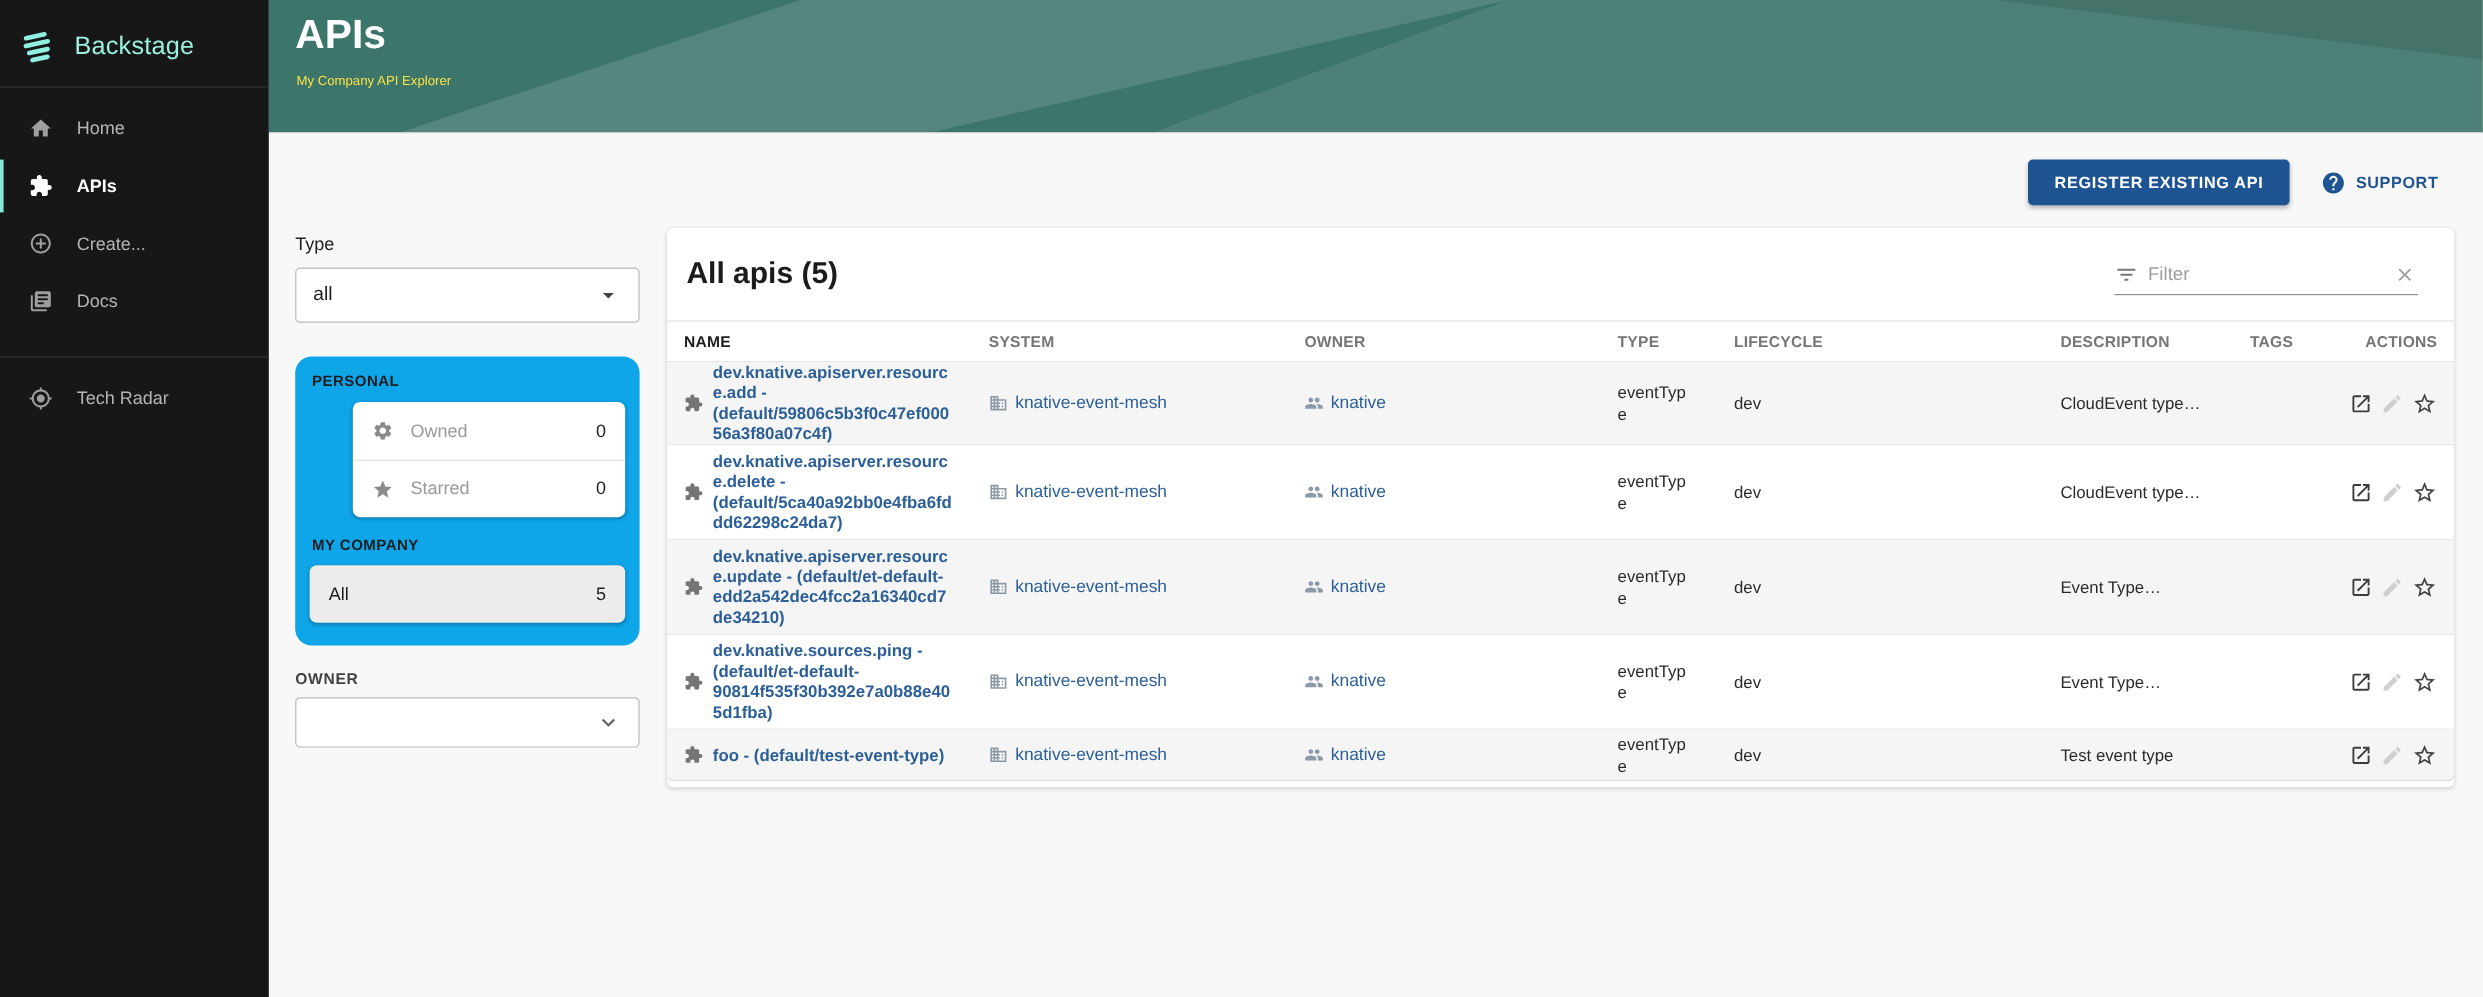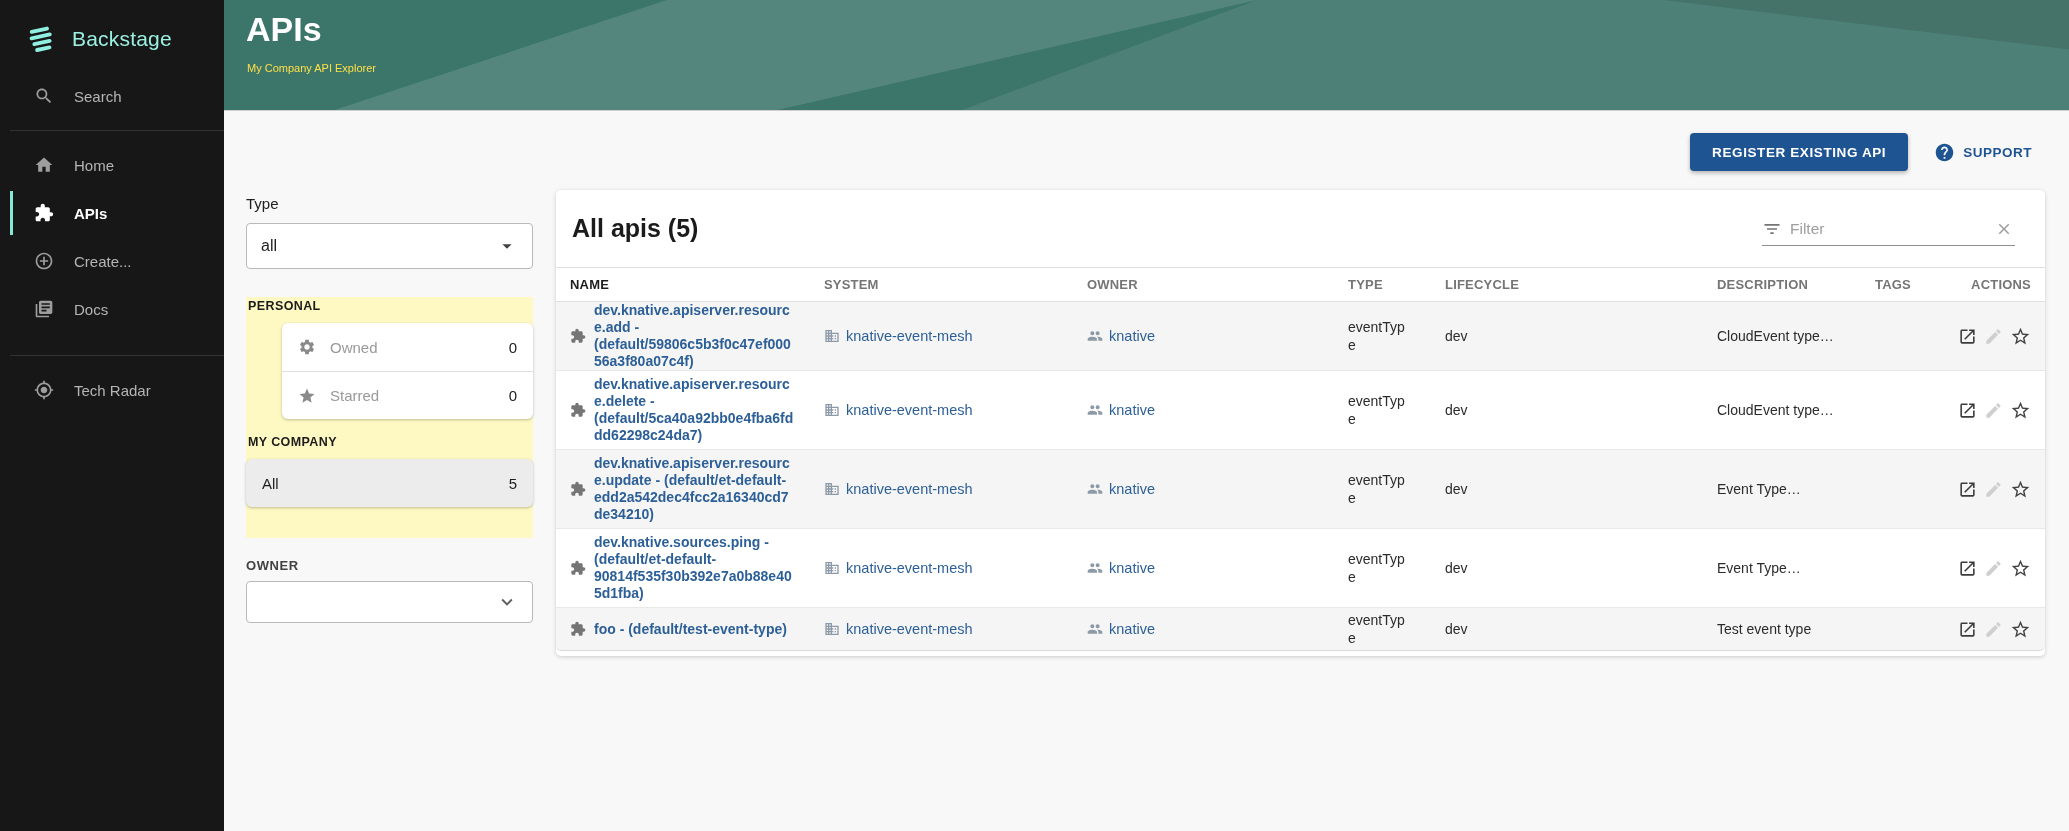--- a/index.html
+++ b/index.html
@@ -1,21 +1,21 @@
 <!DOCTYPE html>
 <html><head>
 <meta charset="utf-8">
 <style>
   * { margin:0; padding:0; box-sizing:border-box; }
   html,body { width:2069px; height:831px; overflow:hidden;
     font-family:"Liberation Sans", sans-serif; background:#f8f8f8; }
 
   
   .sidebar { position:absolute; left:0; top:0; width:224px; height:831px;
-    background:#171717; z-index:10;padding-left:10px; }
+    background:#171717; z-index:10; }
   .logo-row { display:flex; align-items:center; gap:12px; padding:16px 0 0 14px; height:62px; cursor:pointer; }
   .logo-row svg { width:36px; height:36px; }
   .logo-text { color:#9BF0E1; font-size:21px; font-weight:500; letter-spacing:.2px; }
   .side-item { position:relative; display:flex; align-items:center; gap:20px;
     height:48px; padding-left:24px; color:#b5b5b5; font-size:15px; font-weight:500; cursor:pointer; }
   .side-item svg { width:20px; height:20px; fill:#9e9e9e; flex:0 0 auto; }
   .side-item.active { color:#ffffff; font-weight:700; }
   .side-item.active svg { fill:#ffffff; }
   .side-item.active::before { content:""; position:absolute; left:0; top:2px; bottom:2px;
     width:3px; background:#86E7D4; }
@@ -46,21 +46,21 @@
 
   
   .filters { position:absolute; left:22px; top:0; width:287px; }
   .type-label { position:absolute; top:84px; left:0; font-size:15px; font-weight:500; color:#202020; }
   .select-box { position:absolute; left:0; width:287px; height:46px; background:#ffffff;
     border:1px solid #b9b9b9; border-radius:4px; display:flex; align-items:center;
     padding:0 14px; font-size:16px; color:#1d1d1d; cursor:pointer; }
   .type-select { top:112px; }
   .select-box .chev { margin-left:auto; width:22px; height:22px; fill:#424242; }
   .personal-card { position:absolute; top:186px; left:0; width:287px; height:241px;
-    background:#fef9c3; border-radius:0; }
+    background:#0ea5e9; border-radius:14px; padding:12px; }
   .section-head { font-size:12.5px; font-weight:700; color:#1c1c1c; letter-spacing:.4px; margin:2px 0 10px 2px; }
   .white-list { background:#ffffff; border-radius:6px; box-shadow:0 1px 3px rgba(0,0,0,.25); overflow:hidden;margin-left:36px; }
   .pick-row { display:flex; align-items:center; height:48px; padding:0 16px; cursor:pointer; }
   .pick-row + .pick-row { border-top:1px solid #e0e0e0; }
   .pick-row svg { width:18px; height:18px; fill:#8a8a8a; margin-right:14px; }
   .pick-label { font-size:15px; color:#9a9a9a; }
   .pick-count { margin-left:auto; font-size:15px; color:#222222; }
   .company-head { margin-top:16px; }
   .all-row { background:#ececec; border-radius:6px; box-shadow:0 1px 3px rgba(0,0,0,.25); }
   .all-row .pick-label, .all-row .pick-count { color:#1d1d1d; }
@@ -120,26 +120,20 @@
       <g transform="rotate(-12 12 12)" fill="#8FEFE0">
         <rect x="5" y="4.6" width="13" height="2.6" rx="1.3"></rect>
         <rect x="4" y="8.8" width="15" height="2.6" rx="1.3"></rect>
         <rect x="5" y="13" width="13" height="2.6" rx="1.3"></rect>
         <rect x="6" y="17.2" width="11" height="2.6" rx="1.3"></rect>
       </g>
     </svg>
     <span class="logo-text">Backstage</span>
   </div>
 
-  <div class="side-item search-item">
-    <svg viewBox="0 0 24 24">
-        <path d="M15.5 14h-.79l-.28-.27C15.41 12.59 16 11.11 16 9.5 16 5.91 13.09 3 9.5 3S3 5.91 3 9.5 5.91 16 9.5 16c1.61 0 3.09-.59 4.23-1.57l.27.28v.79l5 4.99L20.49 19l-4.99-5zm-6 0C7.01 14 5 11.99 5 9.5S7.01 5 9.5 5 14 7.01 14 9.5 11.99 14 9.5 14z"></path>
-      </svg>
-    <span>Search</span>
-  </div>
 
   <div class="side-divider"></div>
 
   <div class="side-item">
     <svg viewBox="0 0 24 24">
         <path d="M10 20v-6h4v6h5v-8h3L12 3 2 12h3v8z"></path>
       </svg>
     <span>Home</span>
   </div>
   <div class="side-item active">

